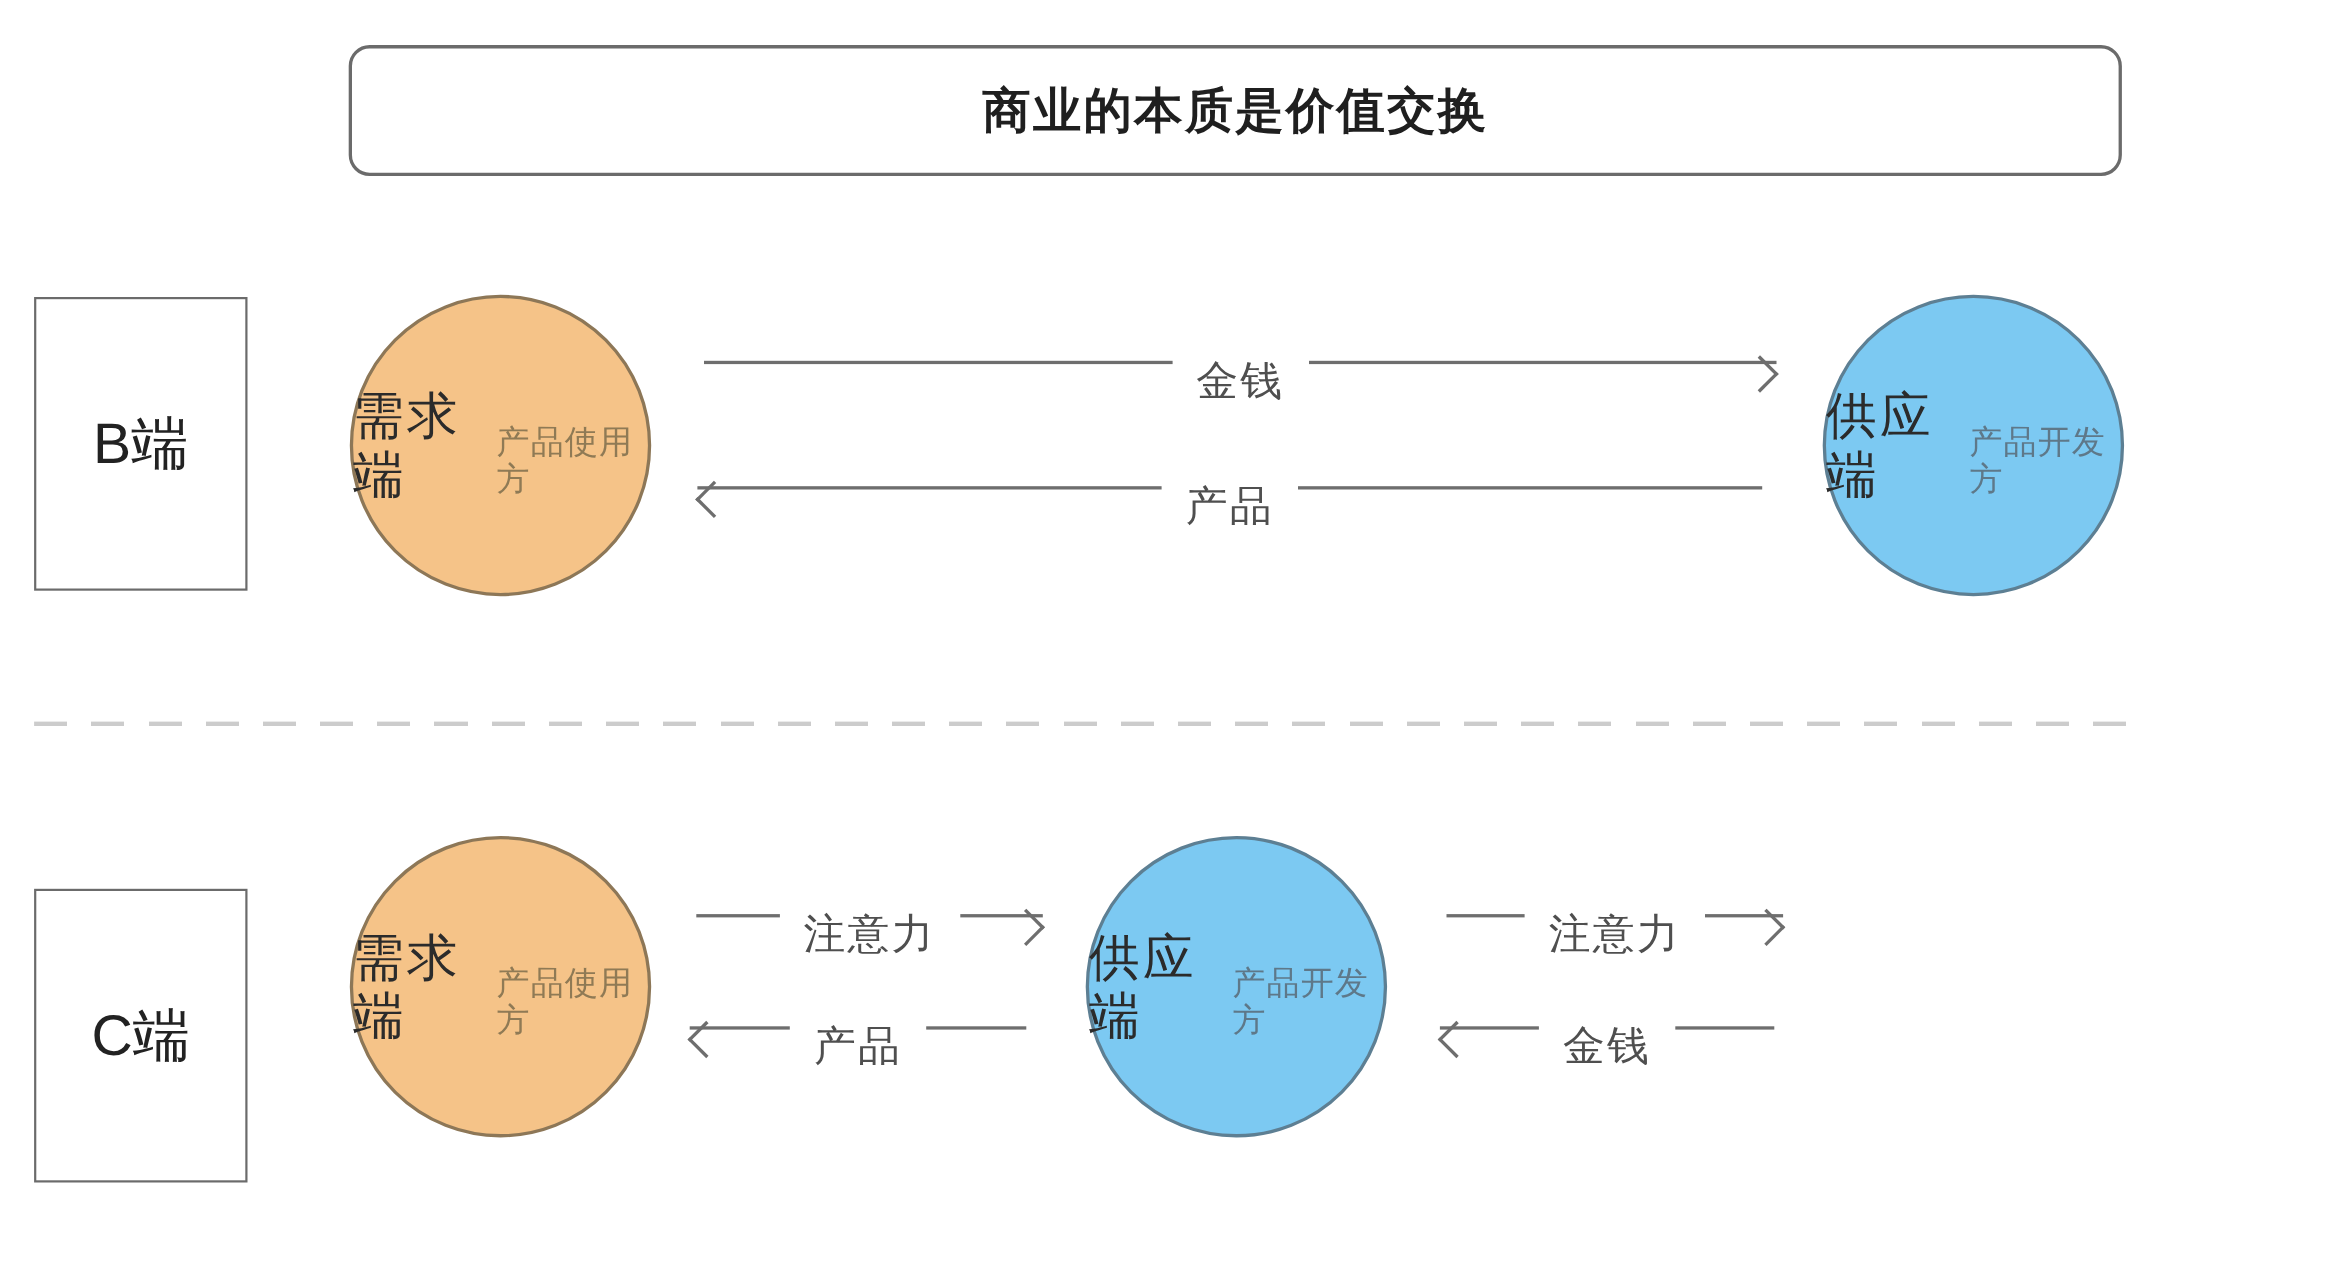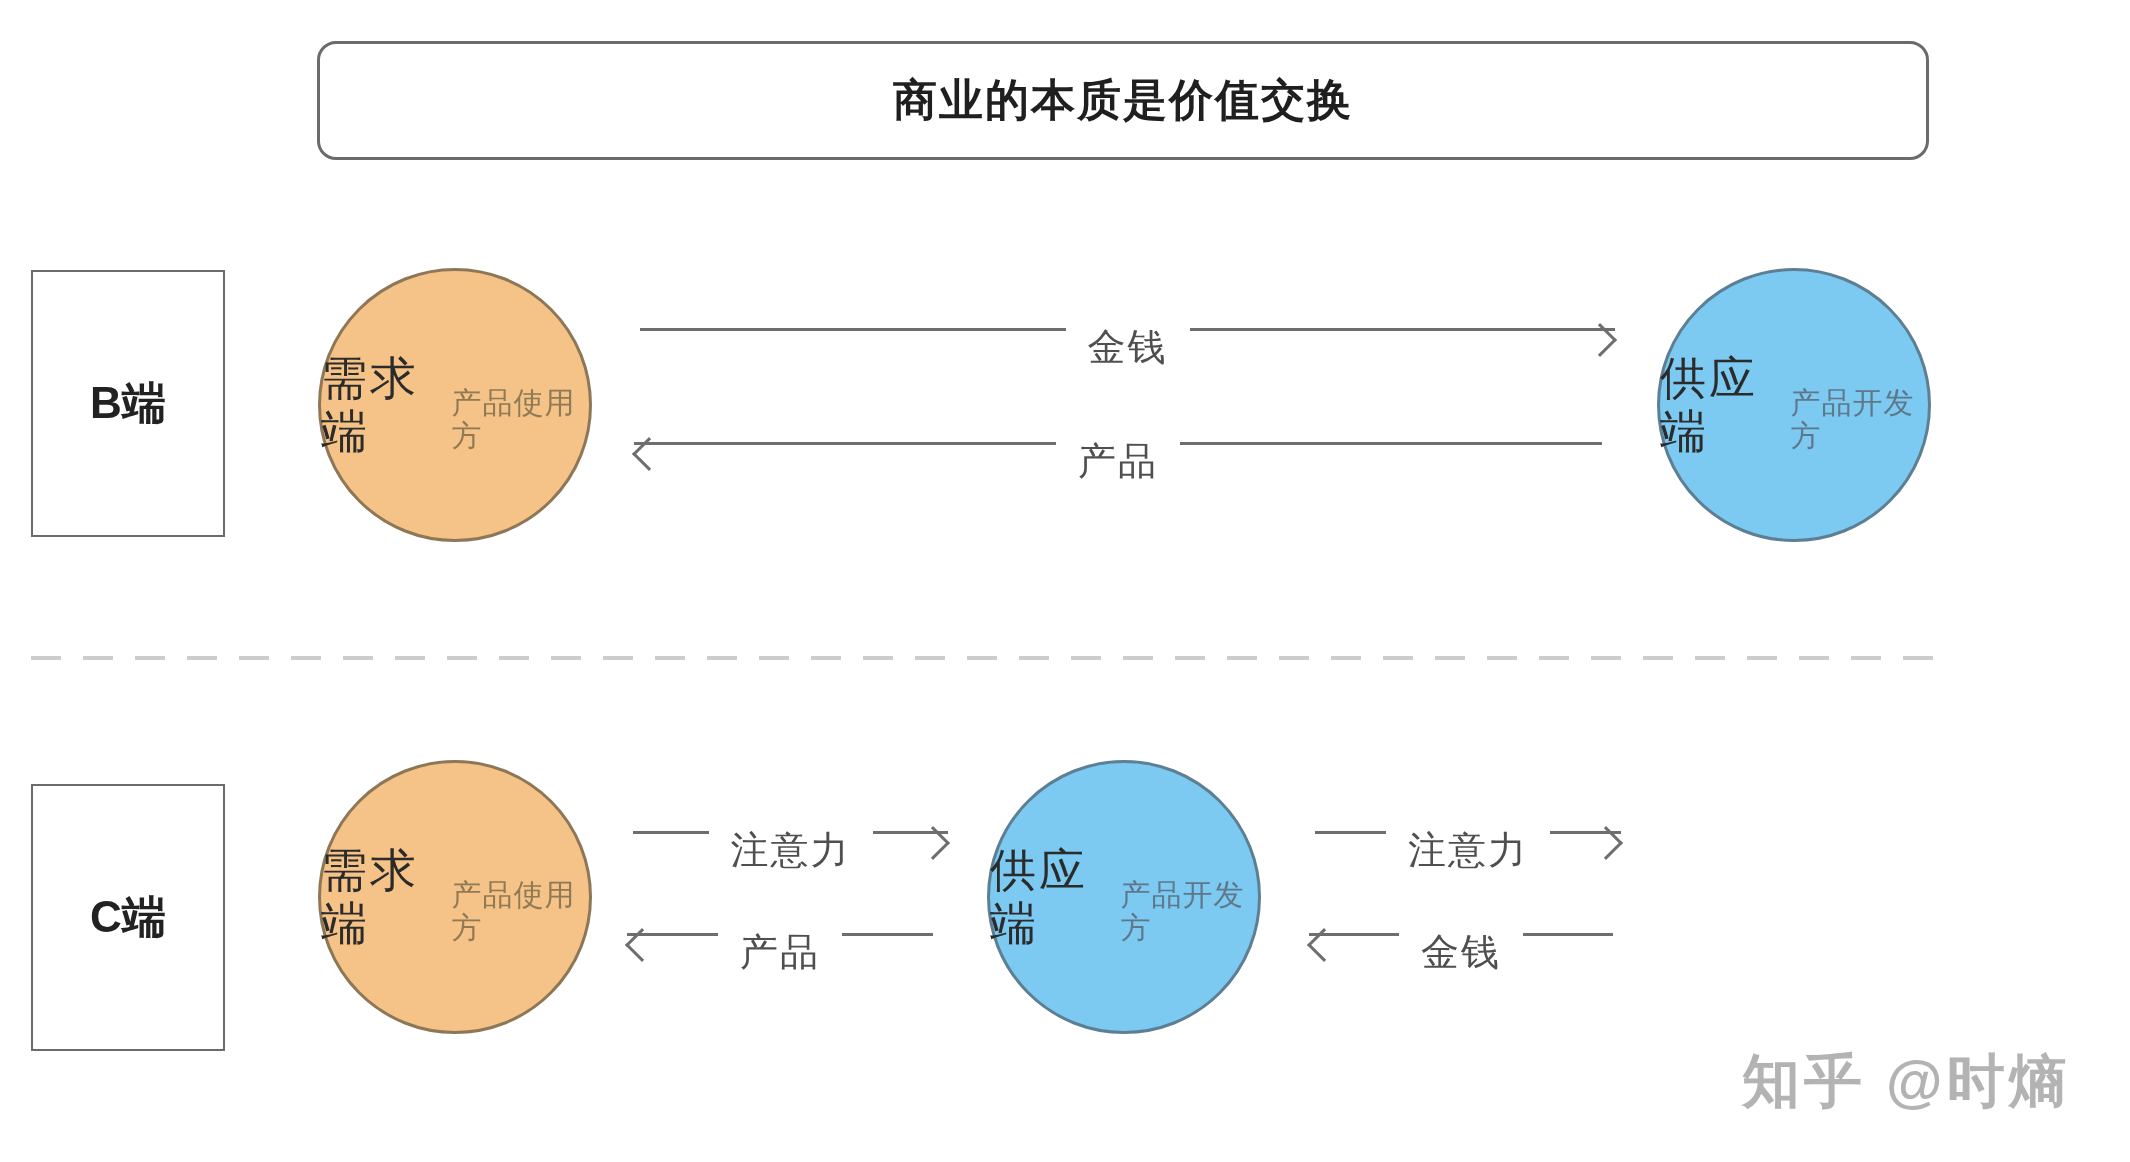--- a/index.html
+++ b/index.html
@@ -8,22 +8,22 @@
 
   
   .title-box{position:absolute;left:317px;top:41px;width:1606px;height:113px;
     border:3px solid #6b6b6b;border-radius:19px;display:flex;align-items:center;justify-content:center;text-align:right;}
   .title-box span{font-size:44px;font-weight:700;color:#1f1f1f;letter-spacing:2px;}
 
   
   .side-box{position:absolute;left:31px;width:190px;height:263px;border:2px solid #6b6b6b;
     display:flex;align-items:center;justify-content:center;}
   .side-box.b{top:270px;}
-  .side-box.c{top:784px;}
-  .side-box span{font-size:44px;font-weight:700;color:#222;}
+  .side-box.c{top:808px;}
+  .side-box span{font-size:52px;font-weight:400;color:#222;}
 
   
   .circle{position:absolute;width:274px;height:274px;border-radius:50%;
     border:3px solid #777;box-sizing:border-box;
     display:flex;flex-direction:row;align-items:center;justify-content:center;}
   .circle .node-title{font-size:46px;color:#2b2b2b;letter-spacing:3px;line-height:1.15;}
   .circle .node-subtitle{font-size:30px;margin-top:28px;letter-spacing:1px;line-height:1.1;}
   .pos-b-demand{left:318px;top:268px;}
   .pos-b-supply{left:1657px;top:268px;}
   .pos-c-demand{left:318px;top:760px;}
@@ -128,15 +128,14 @@
   </div>
 
   <div class="flow flow-money-c">
     <span class="chev l"></span>
     <span class="fline"></span>
     <span class="flabel">金钱</span>
     <span class="fline"></span>
   </div>
 
 
-  <div class="watermark">知乎 @时熵</div>
 
 </div>
 
 </body></html>

